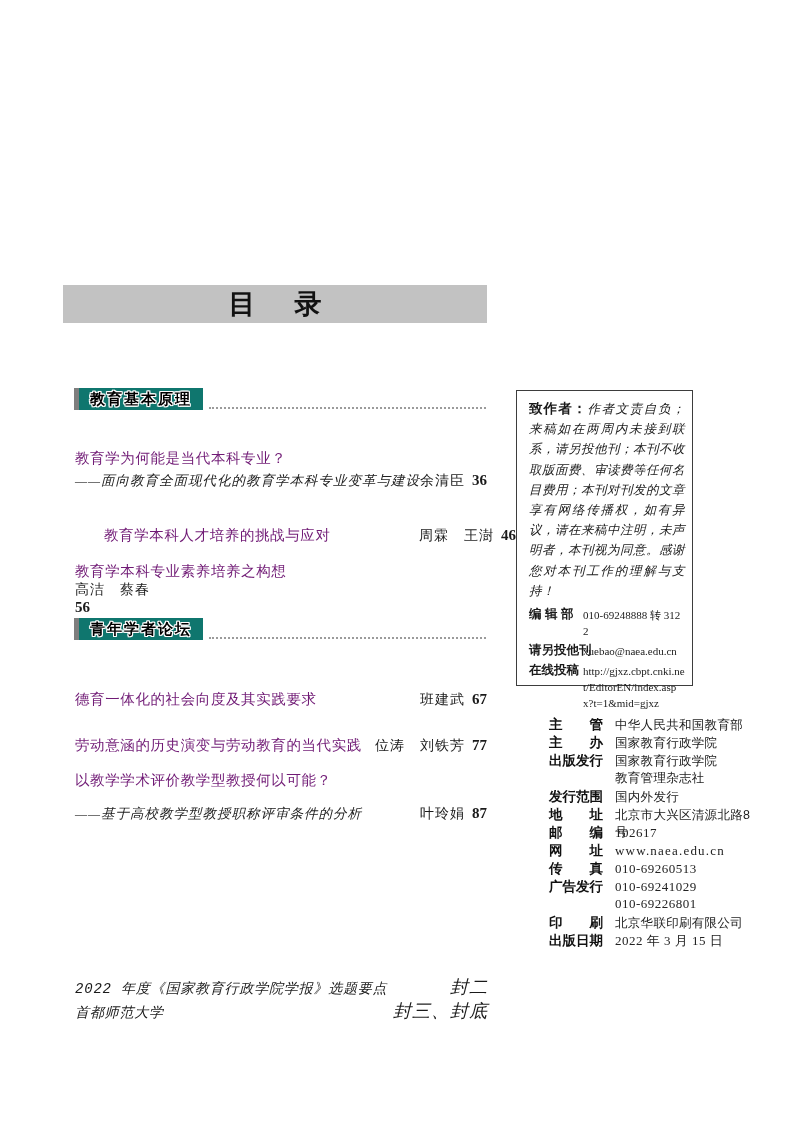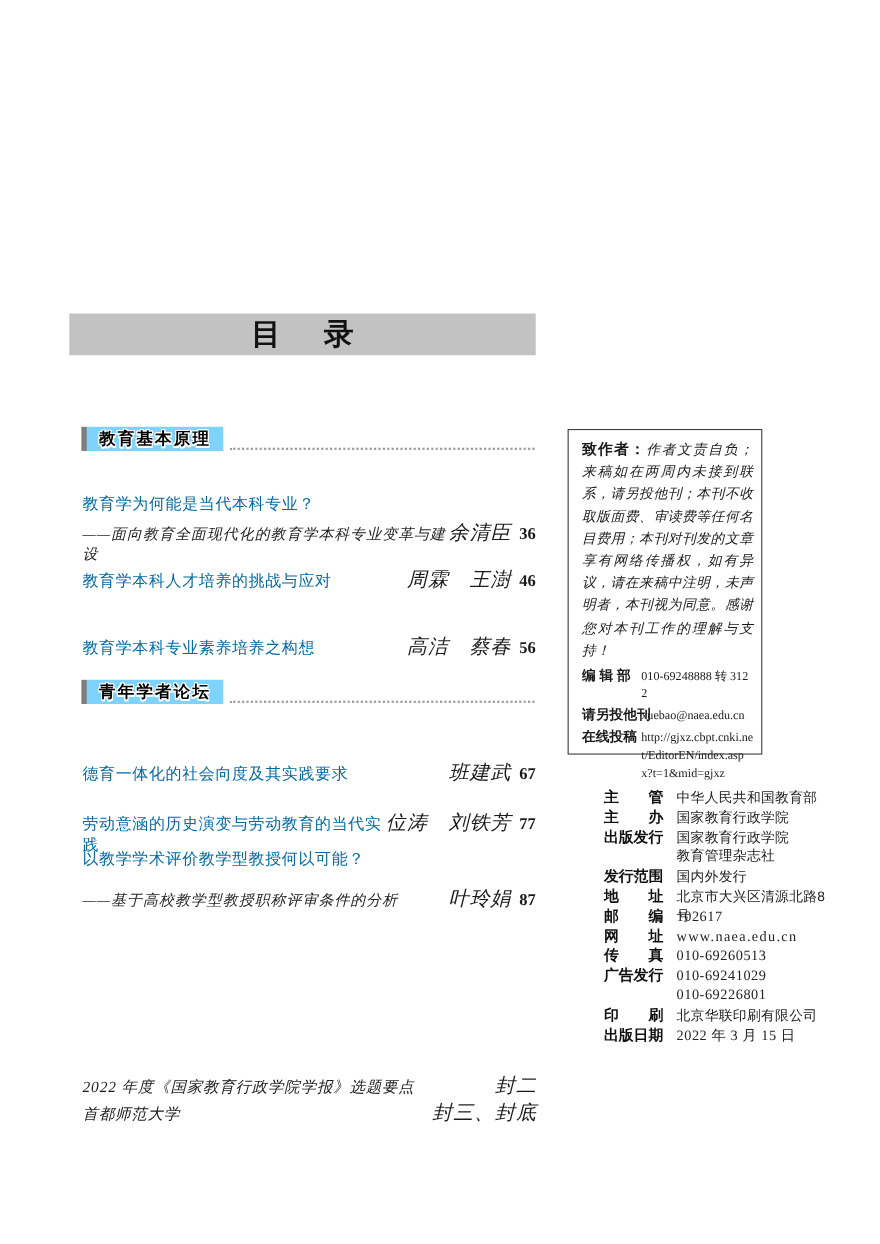--- a/index.html
+++ b/index.html
@@ -17,34 +17,34 @@
   .toc-bar .toc-title {
     font-family:"Liberation Sans","DejaVu Sans",sans-serif;
     font-size:27px; font-weight:bold; line-height:1; color:#111;
     letter-spacing:6px; text-indent:6px; white-space:pre;
   }
 
   
   .section { position:absolute; left:74px; width:412px; height:22px; display:flex; align-items:stretch; }
   .sec-strip { width:5px; background:#7e7e7e; flex:none; }
   .sec-label {
-    background:#7dd3fc; padding:0 11px; display:flex; align-items:center;
+    background:#0f766e; padding:0 11px; display:flex; align-items:center;
     font-family:"Liberation Sans","DejaVu Sans",sans-serif;
     font-size:15px; font-weight:bold; letter-spacing:2px; color:#000;
     text-shadow:-1px -1px 0 #fff,0 -1px 0 #fff,1px -1px 0 #fff,-1px 0 0 #fff,
                  1px 0 0 #fff,-1px 1px 0 #fff,0 1px 0 #fff,1px 1px 0 #fff;
   }
   .sec-dash { flex:1; border-bottom:2px dotted #9b9b9b; margin:0 0 1px 6px; }
 
   
   .entry { position:absolute; left:75px; width:412px; display:flex; align-items:baseline; }
-  .a-title { font-size:14.5px; letter-spacing:0.6px; color:#0369a1; }
+  .a-title { font-size:14.5px; letter-spacing:0.6px; color:#701a75; }
   .a-sub   { font-size:13.5px; font-style:italic; letter-spacing:1px; color:#222; }
   .fill { flex:1; }
-  .a-authors { font-size:18px; font-style:italic; letter-spacing:1px; margin-right:7px; white-space:pre;text-align:right; }
+  .a-authors { font-size:14px; letter-spacing:1px; margin-right:7px; white-space:pre;text-align:right; }
   .a-page { font-size:15px; font-weight:bold; }
 
   
   .notice-box {
     position:absolute; left:516px; top:390px; width:177px; height:296px;
     border:1px solid #3d3d3d; box-sizing:border-box; padding:8px 7px 4px 12px;
   }
   .notice-text { font-size:12.5px; line-height:20.2px; text-align:justify; margin:0; }
   .notice-heading { font-family:"Liberation Sans","DejaVu Sans",sans-serif; font-size:13.5px; font-weight:bold; }
   .notice-body { font-style:italic; letter-spacing:0.5px; }
@@ -62,21 +62,21 @@
   .p-label {
     flex:none; width:57px; margin-right:9px; white-space:pre;
     font-family:"Liberation Sans","DejaVu Sans",sans-serif;
     font-size:13.5px; font-weight:bold; color:#111;margin-left:32px;
   }
   .p-val { font-family:"Liberation Sans","DejaVu Sans",sans-serif; font-size:12.5px; letter-spacing:0.3px; color:#222; }
   .p-val.num { font-family:"Liberation Serif","DejaVu Serif",serif; font-size:13px; letter-spacing:0.5px; }
   .p-val.url { letter-spacing:1.2px; }
 
   
-  .cover { position:absolute; left:75px; width:413px; display:flex; align-items:baseline; }
+  .cover { position:absolute; left:75px; width:413px; display:flex; align-items:baseline;font-family:Liberation Mono, monospace; }
   .cov-title { font-size:14px; font-style:italic; letter-spacing:0.8px; }
   .cov-page  { font-size:18px; font-style:italic; letter-spacing:1px; white-space:pre; }
 </style>
 </head>
 <body>
 
 <div class="page">
 
   <div class="toc-bar">
     <span class="toc-title">目　录</span>
@@ -91,28 +91,28 @@
   <div class="entry" style="top:449px;">
     <span class="a-title">教育学为何能是当代本科专业？</span>
   </div>
   <div class="entry" style="top:472px;">
     <span class="a-sub">——面向教育全面现代化的教育学本科专业变革与建设</span>
     <span class="fill"></span>
     <span class="a-authors">余清臣</span>
     <span class="a-page">36</span>
   </div>
 
-  <div class="entry" style="top:515px;">
+  <div class="entry" style="top:526px;margin-left:29px;">
     <span class="a-title">教育学本科人才培养的挑战与应对</span>
     <span class="fill"></span>
     <span class="a-authors">周霖　王澍</span>
     <span class="a-page">46</span>
   </div>
 
-  <div class="entry" style="top:576px;">
+  <div class="entry" style="top:562px;flex-direction:column;">
     <span class="a-title">教育学本科专业素养培养之构想</span>
     <span class="fill"></span>
     <span class="a-authors">高洁　蔡春</span>
     <span class="a-page">56</span>
   </div>
 
   <div class="section" style="top:618px;">
     <span class="sec-strip"></span>
     <span class="sec-label">青年学者论坛</span>
     <span class="sec-dash"></span>

